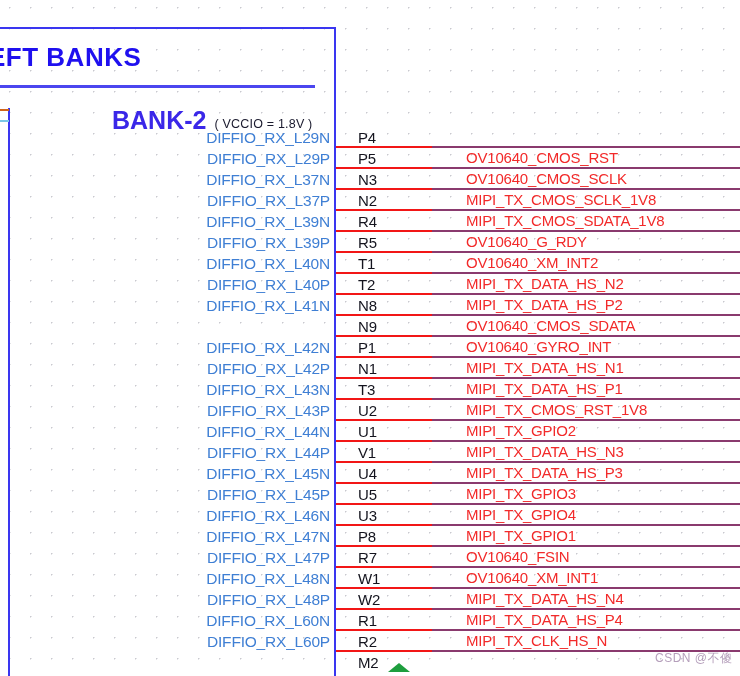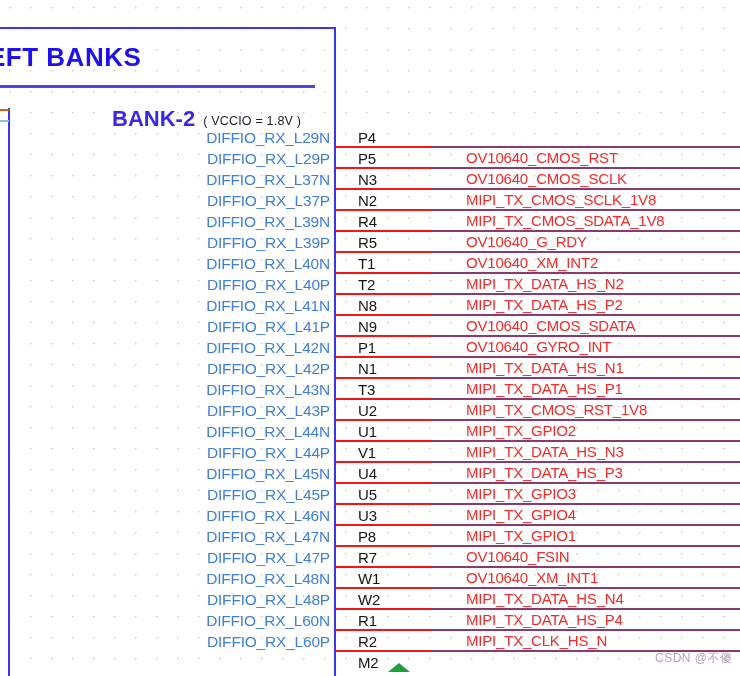--- a/index.html
+++ b/index.html
@@ -88,21 +88,21 @@
   
   .bank-label-row {
     position: absolute;
     left: 112px;
     top: 106px;
     display: flex;
     align-items: baseline;
     white-space: nowrap;
   }
   .bank-name {
-    font-size: 22px;
+    font-size: 25px;
     font-weight: bold;
     color: #3a27e8;
     letter-spacing: 0px;
   }
   .bank-vccio {
     font-size: 12.5px;
     color: #1a1a2e;
     margin-left: 8px;
     position: relative;
     top: -1px;
@@ -295,21 +295,20 @@
       <div class="pin-row">
         <div class="pin-edge"></div>
         <div class="pin-name">DIFFIO_RX_L41N</div>
         <div class="wire-red"></div>
         <div class="wire-net"></div>
         <div class="net-name">OV10640_CMOS_SDATA</div>
         <div class="pin-num">N8</div>
       </div>
       <div class="pin-row">
         <div class="pin-edge"></div>
-        <div class="pin-name">DIFFIO_RX_L41P</div>
         <div class="wire-red"></div>
         <div class="wire-net"></div>
         <div class="net-name">OV10640_GYRO_INT</div>
         <div class="pin-num">N9</div>
       </div>
       <div class="pin-row">
         <div class="pin-edge"></div>
         <div class="pin-name">DIFFIO_RX_L42N</div>
         <div class="wire-red"></div>
         <div class="wire-net"></div>

